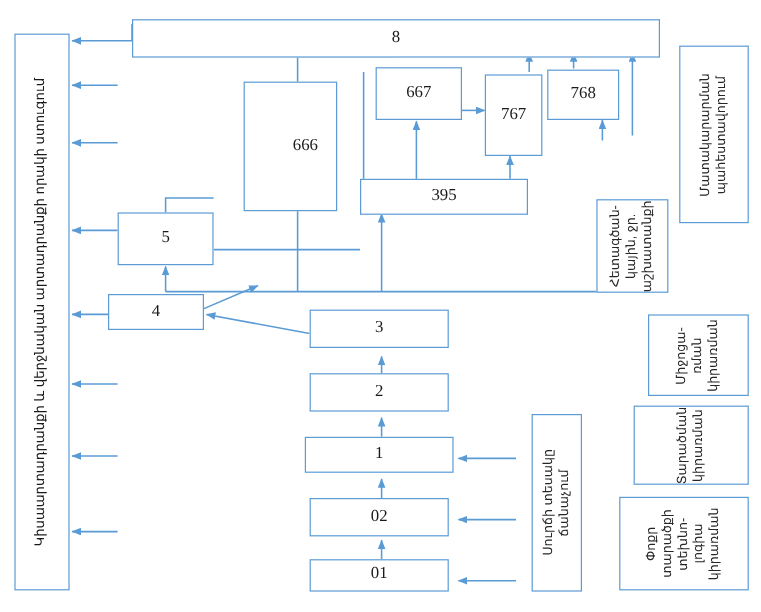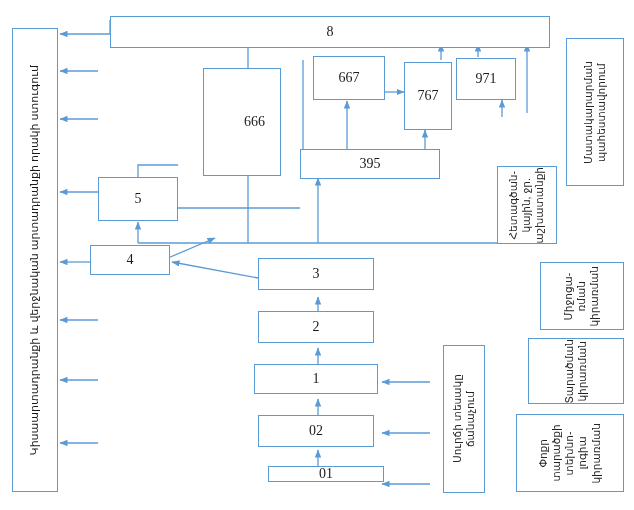--- a/index.html
+++ b/index.html
@@ -162,21 +162,21 @@
 
   <div class="node num" style="left:313px; top:56px; width:72px; height:44px;align-items:center;">
     <span>667</span>
   </div>
 
   <div class="node num" style="left:404px; top:62px; width:48px; height:68px;">
     <span>767</span>
   </div>
 
   <div class="node num" style="left:456px; top:58px; width:60px; height:42px;">
-    <span>971</span>
+    <span>768</span>
   </div>
 
 
   <div class="node num" style="left:300px; top:149px; width:140px; height:30px;">
     <span>395</span>
   </div>
 
   <div class="node num" style="left:98px; top:177px; width:80px; height:44px;">
     <span>5</span>
   </div>
@@ -194,21 +194,21 @@
   </div>
 
   <div class="node num" style="left:254px; top:364px; width:124px; height:30px;">
     <span>1</span>
   </div>
 
   <div class="node num" style="left:258px; top:415px; width:116px; height:32px;">
     <span>02</span>
   </div>
 
-  <div class="node num" style="left:258px; top:466px; width:116px; height:16px;margin-left:10px;">
+  <div class="node num" style="left:258px; top:466px; width:116px; height:27px;">
     <span>01</span>
   </div>
 
   <div class="node label-v" style="left:566px; top:38px; width:58px; height:148px;">
     <span class="vtext">Մատակարարման
 պահեստավորում</span>
   </div>
 
   <div class="node label-v" style="left:497px; top:166px; width:60px; height:78px;">
     <span class="vtext">Հետագծան-

